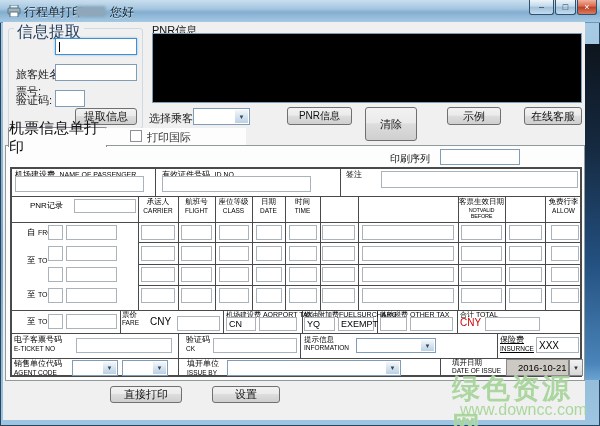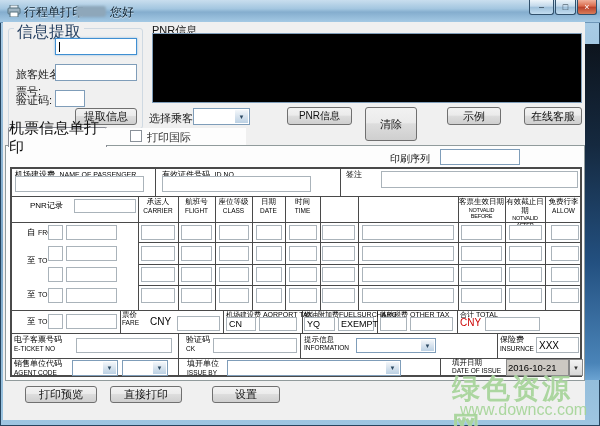--- a/index.html
+++ b/index.html
@@ -55,21 +55,21 @@
   .cell-input{position:absolute;background:#fff;border:1px solid #aab3ba;box-sizing:border-box;z-index:6;
     font-size:9px;color:#000;display:flex;align-items:center;padding-left:2px;}
   .colhead{position:absolute;z-index:6;display:flex;flex-direction:column;align-items:center;justify-content:flex-start;
     font-size:7.5px;color:#000;text-align:center;line-height:1.15;}
   .colhead .en{font-size:6.5px;}
   .colhead .en.tiny{font-size:5.5px;letter-spacing:-0.2px;}
   .stack{position:absolute;z-index:6;font-size:7.5px;line-height:1.2;color:#000;white-space:nowrap;}
   .stack .en{font-size:6.5px;display:block;}
   .red{color:#cc0000;}
   .datefield{background:#ccc8c2;border:1px solid #888;box-sizing:border-box;display:flex;align-items:center;
-    padding-left:1px;font-size:9.5px;color:#000;z-index:6;}
+    padding-left:11px;font-size:9.5px;color:#000;z-index:6;}
   .dropbtn{border:1px solid #888;background:linear-gradient(180deg,#f3f3f3,#d8d8d8);display:flex;align-items:center;
     justify-content:center;font-size:6px;color:#333;box-sizing:border-box;z-index:6;}
   .footer-warning{font-size:10px;color:#222;white-space:nowrap;}
   .wm1{left:452px;top:370px;font-size:28px;font-weight:bold;color:rgba(157,207,143,.85);letter-spacing:2px;z-index:50;
     text-shadow:0 0 1px rgba(255,255,255,.7);}
   .wm2{left:460px;top:401px;font-size:16px;color:rgba(163,212,150,.9);z-index:50;}
 </style>
 </head>
 <body>
 
@@ -160,24 +160,20 @@
       <span class="en">DATE</span>
     </div>
   <div class="colhead" style="left:285px;top:198px;width:35px;">
       <span>时间</span>
       <span class="en">TIME</span>
     </div>
   <div class="colhead" style="left:458px;top:198px;width:47px;">
       <span>客票生效日期</span>
       <span class="en tiny">NOTVALID BEFORE</span>
     </div>
-  <div class="colhead" style="left:505px;top:198px;width:40px;">
-      <span>有效截止日期</span>
-      <span class="en tiny">NOTVALID AFTER</span>
-    </div>
   <div class="colhead" style="left:545px;top:198px;width:37px;">
       <span>免费行李</span>
       <span class="en">ALLOW</span>
     </div>
 
   <div class="tk" style="left:27px;top:227px;font-size:8.5px;"><span>自</span> <span class="en">FROM</span></div>
   <div class="tk" style="left:27px;top:255px;font-size:8.5px;"><span>至</span> <span class="en">TO</span></div>
   <div class="tk" style="left:27px;top:289px;font-size:8.5px;"><span>至</span> <span class="en">TO</span></div>
   <div class="tk" style="left:27px;top:316px;font-size:8.5px;"><span>至</span> <span class="en">TO</span></div>
 
@@ -202,41 +198,40 @@
   <div class="cell-input" style="left:485px;top:317px;width:55px;height:14px;"></div>
 
   <div class="stack" style="left:14px;top:335px;font-size:8px;"><span>电子客票号码</span><span class="en">E-TICKET NO</span></div>
   <div class="cell-input" style="left:76px;top:338px;width:96px;height:15px;"></div>
   <div class="stack" style="left:186px;top:335px;font-size:8px;"><span>验证码</span><span class="en">CK</span></div>
   <div class="cell-input" style="left:213px;top:338px;width:84px;height:15px;"></div>
   <div class="stack" style="left:304px;top:335px;font-size:7.5px;"><span>提示信息</span><span class="en">INFORMATION</span></div>
   <div class="combo" style="position:absolute;left:356px;top:338px;width:80px;height:15px;z-index:6;">
       <div class="arr">▼</div>
     </div>
-  <div class="stack" style="left:500px;top:335px;font-size:8px;"><span>保险费</span><span class="en">INSURNCE</span></div>
+  <div class="stack" style="left:500px;top:335px;font-size:8px;text-decoration:underline;"><span>保险费</span><span class="en">INSURNCE</span></div>
   <div class="cell-input" style="left:536px;top:337px;width:43px;height:16px;font-size:10px;">XXX</div>
 
   <div class="stack" style="left:14px;top:359px;font-size:8px;"><span>销售单位代码</span><span class="en">AGENT CODE</span></div>
   <div class="combo" style="position:absolute;left:72px;top:360px;width:46px;height:16px;z-index:6;">
       <div class="arr">▼</div>
     </div>
   <div class="combo" style="position:absolute;left:122px;top:360px;width:46px;height:16px;z-index:6;">
       <div class="arr">▼</div>
     </div>
   <div class="stack" style="left:187px;top:359px;font-size:8px;"><span>填开单位</span><span class="en">ISSUE BY</span></div>
   <div class="combo" style="position:absolute;left:227px;top:360px;width:174px;height:16px;z-index:6;">
       <div class="arr">▼</div>
     </div>
   <div class="stack" style="left:452px;top:358px;font-size:7.5px;"><span>填开日期</span><span class="en">DATE OF ISSUE</span></div>
   <div class="abs datefield" style="left:506px;top:359px;width:63px;height:17px;">2016-10-21</div>
   <div class="abs dropbtn" style="left:569px;top:359px;width:14px;height:17px;">
       <span>▼</span>
     </div>
 
-  <div class="abs btn" style="left:25px;top:386px;width:72px;height:17px;">打印预览</div>
   <div class="abs btn" style="left:110px;top:386px;width:72px;height:17px;">直接打印</div>
   <div class="abs btn" style="left:212px;top:386px;width:68px;height:17px;">设置</div>
 
   <div class="abs wm1">绿色资源网</div>
   <div class="abs wm2">www.downcc.com</div>
 
 <div class="gl" style="left: 10px; top: 196px; width: 572px; height: 1px;"></div>
     <div class="gl" style="left: 10px; top: 222px; width: 572px; height: 1px;"></div>
     <div class="gl" style="left: 10px; top: 310px; width: 572px; height: 1px;"></div>
     <div class="gl" style="left: 10px; top: 333px; width: 572px; height: 1px;"></div>

